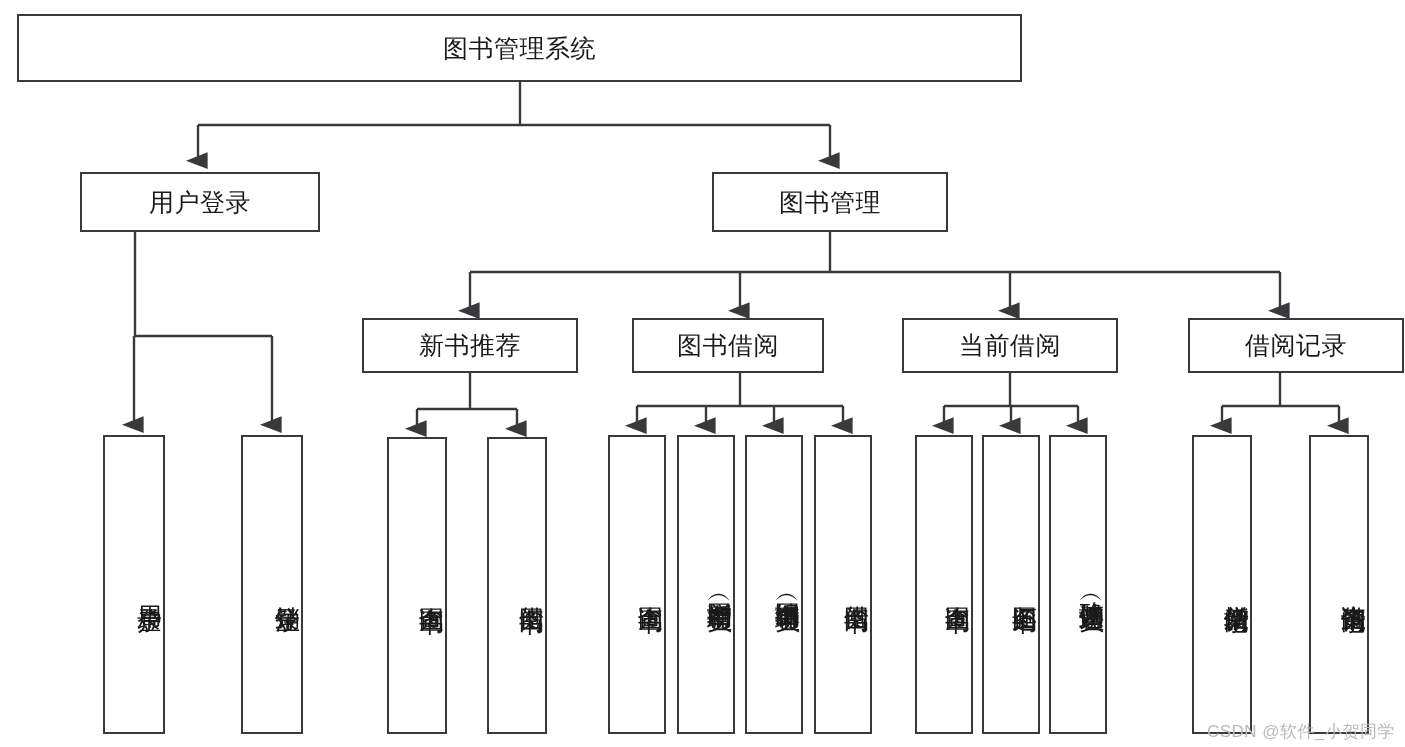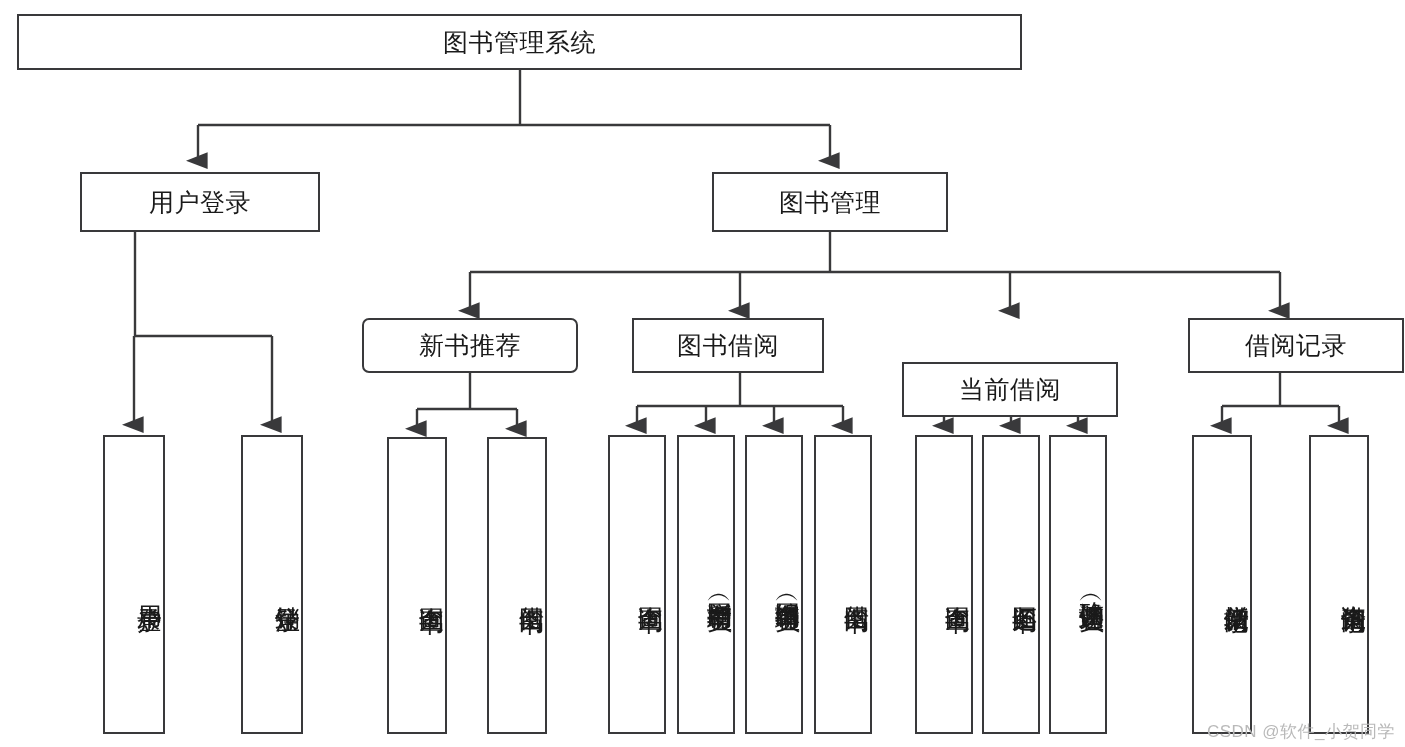--- a/index.html
+++ b/index.html
@@ -115,38 +115,38 @@
       <path d="M1011,406 L1011,425" marker-end="url(#arrow)"></path>
       <path d="M1078,406 L1078,425" marker-end="url(#arrow)"></path>
 
       <path d="M1280,373 L1280,406"></path>
       <path d="M1222,406 L1339,406"></path>
       <path d="M1222,406 L1222,425" marker-end="url(#arrow)"></path>
       <path d="M1339,406 L1339,425" marker-end="url(#arrow)"></path>
     </g>
   </svg>
 
-  <div class="node horiz" style="left:17px; top:14px; width:1005px; height:56px;">
+  <div class="node horiz" style="left:17px; top:14px; width:1005px; height:68px;">
     <span>图书管理系统</span>
   </div>
 
   <div class="node horiz" style="left:80px; top:172px; width:240px; height:60px;">
     <span>用户登录</span>
   </div>
   <div class="node horiz" style="left:712px; top:172px; width:236px; height:60px;">
     <span>图书管理</span>
   </div>
 
-  <div class="node horiz" style="left:362px; top:318px; width:216px; height:55px;border-radius:7px;">
+  <div class="node horiz" style="left:362px; top:318px; width:216px; height:55px;">
     <span>新书推荐</span>
   </div>
   <div class="node horiz" style="left:632px; top:318px; width:192px; height:55px;">
     <span>图书借阅</span>
   </div>
-  <div class="node horiz" style="left:902px; top:318px; width:216px; height:55px;margin-top:44px;">
+  <div class="node horiz" style="left:902px; top:318px; width:216px; height:55px;">
     <span>当前借阅</span>
   </div>
   <div class="node horiz" style="left:1172px; top:318px; width:216px; height:55px;margin-left:16px;">
     <span>借阅记录</span>
   </div>
 
   <div class="node vert" style="left:103px; top:435px; width:62px; height:299px;">
     <span class="vtext">用户登录</span>
   </div>
   <div class="node vert" style="left:241px; top:435px; width:62px; height:299px;">

